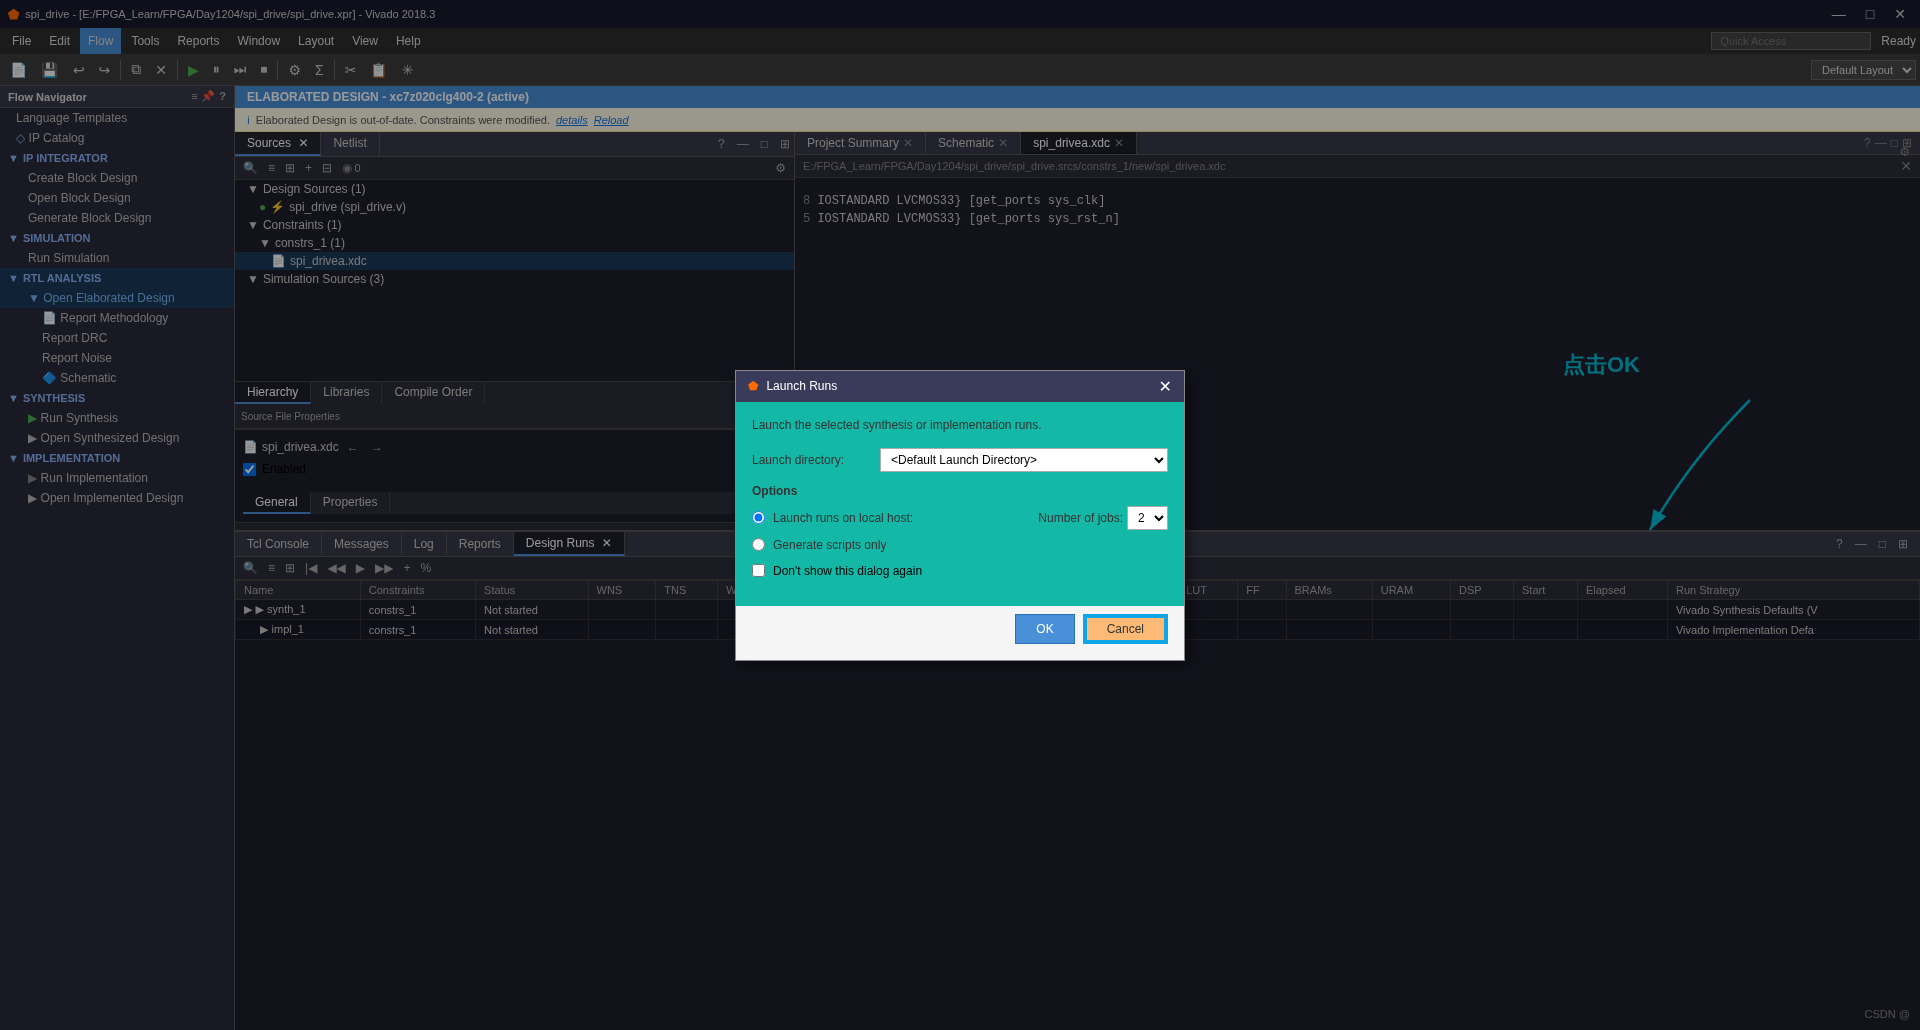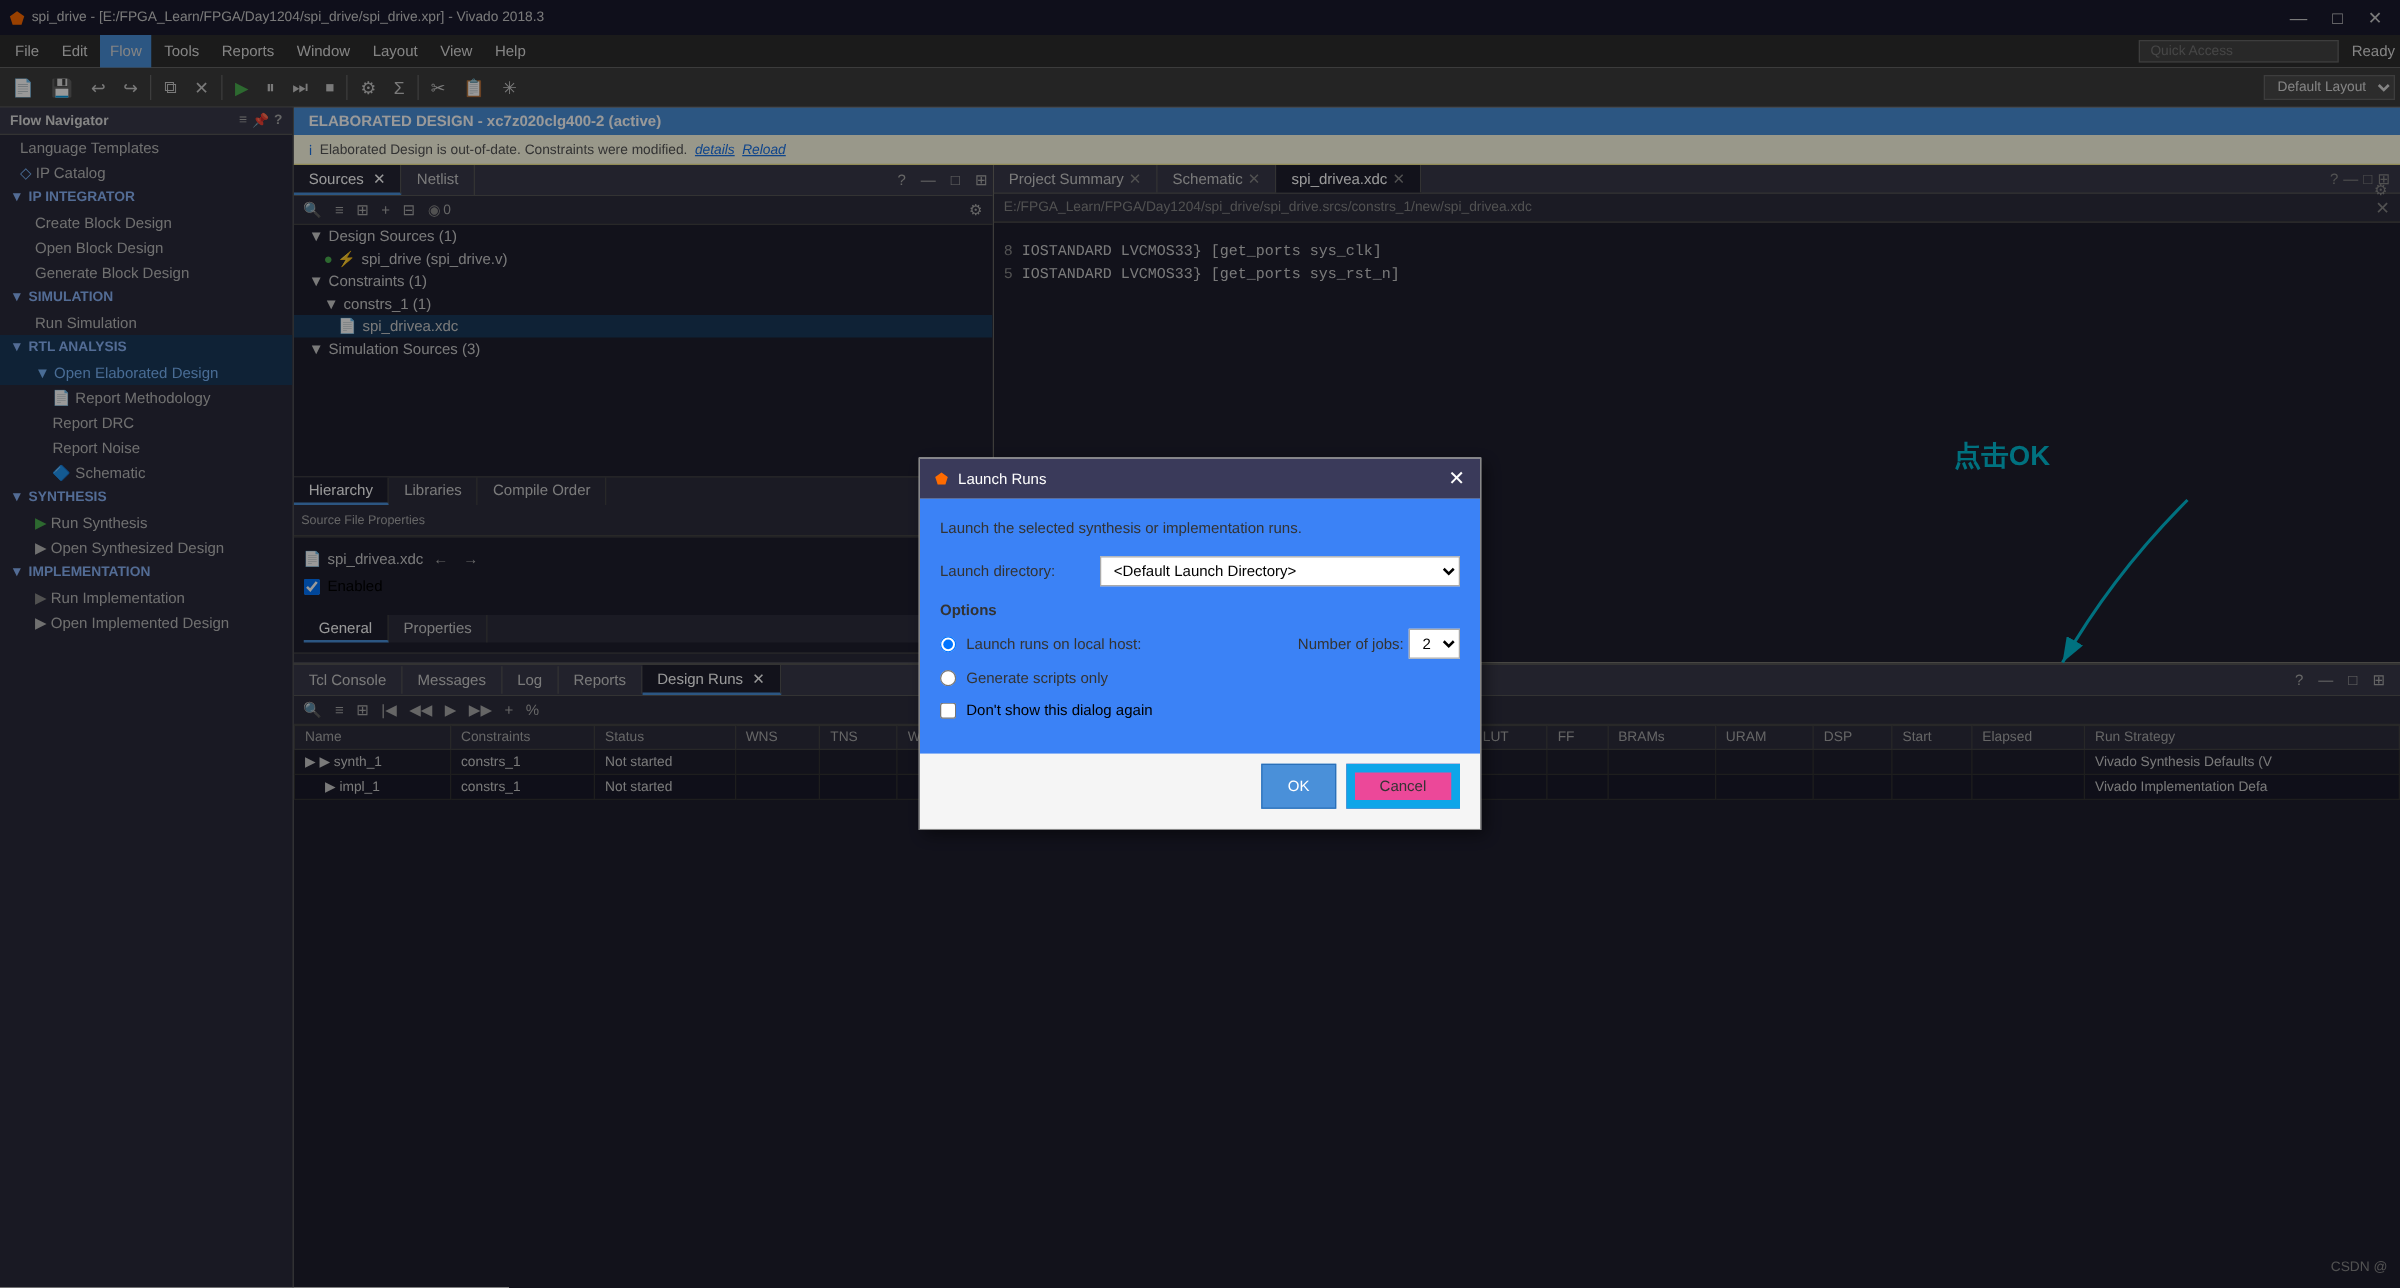--- a/index.html
+++ b/index.html
@@ -419,21 +419,21 @@
     }
     .dialog-close-btn {
       background: none;
       border: none;
       color: white;
       cursor: pointer;
       font-size: 16px;
     }
     .dialog-body {
       padding: 16px;
-      background: #3b82f6;
+      background: #14b8a6;
     }
     .dialog-desc {
       margin-bottom: 16px;
       color: #333;
       font-size: 12px;
     }
     .dialog-row {
       display: flex;
       align-items: center;
       margin-bottom: 12px;
@@ -490,23 +490,23 @@
     }
     .btn-ok {
       background: #4a90d9;
       color: white;
       border: 1px solid #2a70b9;
       padding: 4px 20px;
       cursor: pointer;
       font-size: 12px;
     }
     .btn-cancel {
-      background: #ec4899;
+      background: #fdba74;
       color: #333;
-      border: 7px solid #0ea5e9;
+      border: 4px solid #0ea5e9;
       padding: 4px 20px;
       cursor: pointer;
       font-size: 12px;
     }
 
     
     .annotation {
       position: fixed;
       color: #00bcd4;
       font-size: 22px;

